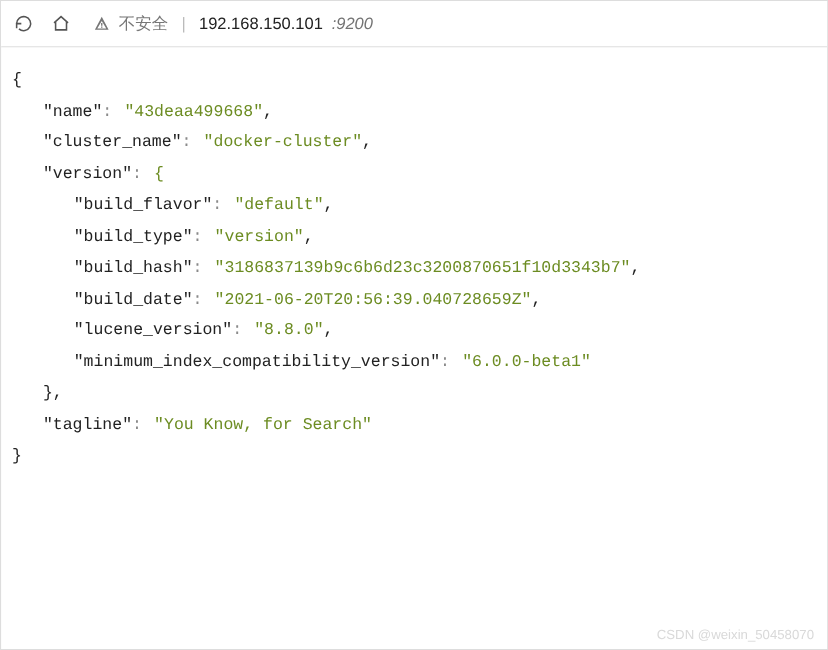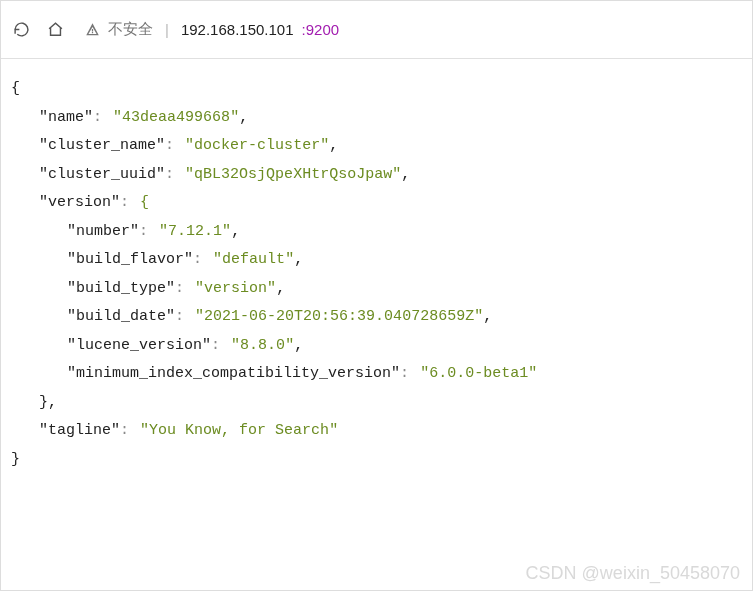--- a/index.html
+++ b/index.html
@@ -5,21 +5,21 @@
   * { box-sizing: border-box; margin: 0; padding: 0; }
   body {
     width: 753px;
     height: 591px;
     background: #fff;
     font-family: Consolas, Monaco, "Courier New", monospace;
     position: relative;
     border: 1px solid #ddd;
   }
   .toolbar {
-    height: 58px;
+    height: 42px;
     display: flex;
     align-items: center;
     padding: 0 10px;
     border-bottom: 1px solid #e0e0e0;
     gap: 14px;
     background: #fff;
   }
   .toolbar .icon {
     color: #555;
     display: inline-flex;
@@ -36,21 +36,21 @@
     font-family: -apple-system, "Microsoft YaHei", "Segoe UI", Arial, sans-serif;
     font-size: 15px;
     color: #333;
     height: 100%;
     padding: 0 6px;
   }
   .addr .warn-icon { color: #777; display:inline-flex; align-items:center; }
   .addr .warn-text { color: #777; }
   .addr .sep { color: #bbb; padding: 0 4px; }
   .addr .host { color: #222; }
-  .addr .port { color: #a21caf; }
+  .addr .port { color: #737373; font-style: italic; }
   .content {
     padding: 16px 10px 10px 10px;
     font-size: 15px;
     line-height: 1.9;
     color: #222;
   }
   .key::before, .key::after { content: '"'; }
   .str::before, .str::after { content: '"'; }
   .str { color: #6c8c22; }
   .key { color: #222; }
@@ -58,21 +58,21 @@
   .brace, .comma { color: #222; }
   .bool { color: #a1116b; }
   .l1 { padding-left: 28px; display:block; }
   .l2 { padding-left: 56px; display:block; }
   .brace-open { color: #6c8c22; }
   .watermark {
     position: absolute;
     bottom: 6px;
     right: 12px;
     font-family: Arial, sans-serif;
-    font-size: 18px;
+    font-size: 12px;
     color: #d9d9d9;
     pointer-events: none;
   }
 </style>
 </head>
 <body>
 
 <div class="toolbar">
   <span class="icon">
     <svg width="17" height="17" viewBox="0 0 24 24" fill="none" stroke="currentColor" stroke-width="2">
@@ -96,25 +96,24 @@
     <span class="sep">|</span>
     <span class="host">192.168.150.101</span>
       <span class="port">:9200</span>
   </div>
 </div>
 
 <div class="content">
 <span class="brace">{</span>
 <span class="l1"><span class="key">name</span><span class="colon">:</span> <span class="str">43deaa499668</span><span class="comma">,</span></span>
 <span class="l1"><span class="key">cluster_name</span><span class="colon">:</span> <span class="str">docker-cluster</span><span class="comma">,</span></span>
-<span class="l1"><span class="key">cluster_uuid</span><span class="colon">:</span> <span class="str">qBL32OsjQpeXHtrQsoJpaw</span><span class="comma">,</span></span>
 <span class="l1"><span class="key">version</span><span class="colon">:</span> <span class="brace-open">{</span></span>
-<span class="l2"><span class="key">number</span><span class="colon">:</span> <span class="str">7.12.1</span><span class="comma">,</span></span>
 <span class="l2"><span class="key">build_flavor</span><span class="colon">:</span> <span class="str">default</span><span class="comma">,</span></span>
 <span class="l2"><span class="key">build_type</span><span class="colon">:</span> <span class="str">version</span><span class="comma">,</span></span>
+<span class="l2"><span class="key">build_hash</span><span class="colon">:</span> <span class="str">3186837139b9c6b6d23c3200870651f10d3343b7</span><span class="comma">,</span></span>
 <span class="l2"><span class="key">build_date</span><span class="colon">:</span> <span class="str">2021-06-20T20:56:39.040728659Z</span><span class="comma">,</span></span>
 <span class="l2"><span class="key">lucene_version</span><span class="colon">:</span> <span class="str">8.8.0</span><span class="comma">,</span></span>
 <span class="l2"><span class="key">minimum_index_compatibility_version</span><span class="colon">:</span> <span class="str">6.0.0-beta1</span></span>
 <span class="l1"><span class="brace">}</span><span class="comma">,</span></span>
 <span class="l1"><span class="key">tagline</span><span class="colon">:</span> <span class="str">You Know, for Search</span></span>
 <span class="brace">}</span>
 </div>
 
 <div class="watermark">CSDN @weixin_50458070</div>
 

